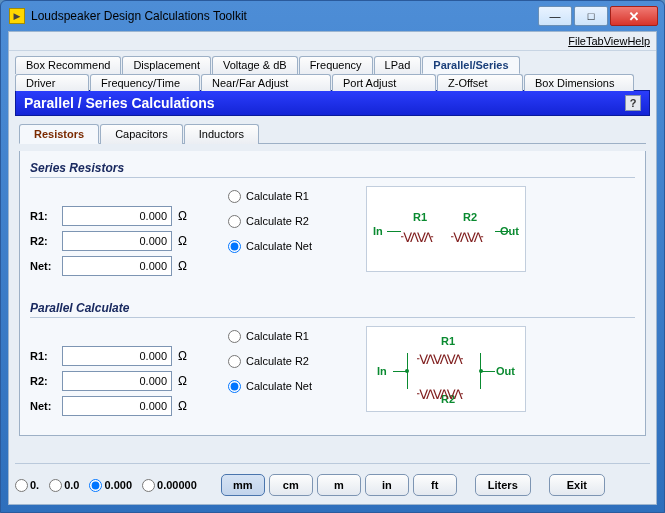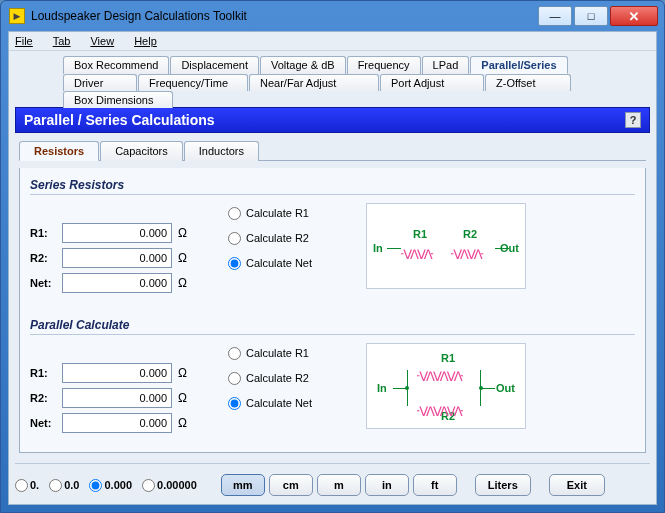--- a/index.html
+++ b/index.html
@@ -60,30 +60,30 @@
   }
   .client {
     position:absolute;
     left:7px; right:7px; top:30px; bottom:7px;
     background: #e8eef5;
     border: 1px solid #9db5cf;
   }
   .menubar {
     padding: 3px 6px;
     border-bottom: 1px solid #c7d4e3;
-    display:flex; gap:20px;
+    display:flex; gap:0;justify-content:flex-end;
   }
   .menubar span { text-decoration: underline; text-decoration-color: rgba(0,0,0,0.35); text-underline-offset:1px; }
   .menubar span::first-letter { }
   .menuitem { cursor:default; }
   .menuitem u { text-decoration: underline; }
   .tool-tabs {
     padding: 4px 6px 0 6px;
   }
-  .tabrow { display:flex; flex-wrap:wrap;margin-left:48px; }
+  .tabrow { display:flex; flex-wrap:wrap; }
   .tab {
     background: linear-gradient(to bottom,#fdfdfd,#ebeef3);
     border: 1px solid #9db0c6;
     border-bottom: none;
     border-radius: 3px 3px 0 0;
     padding: 2px 10px;
     margin-right: 1px;
     font-size: 11px;
     position:relative;
     top:1px;
@@ -177,21 +177,21 @@
   .calcrow input[type=radio] { margin-right:5px; }
   .diagram {
     width:160px; height:86px;
     border:1px solid #c2cedd;
     background:#fff;
     position:relative;
   }
   .wire { position:absolute; background:#0a8a30; height:1px; }
   .node { position:absolute; width:4px;height:4px;background:#0a8a30;border-radius:50%; }
   .lbl { position:absolute; color:#0a8a30; font-size:11px; font-weight:bold; }
-  .zz { position:absolute; color:#ec4899; font-family:monospace; letter-spacing:-2px; font-size:13px;}
+  .zz { position:absolute; color:#7f1d1d; font-family:monospace; letter-spacing:-2px; font-size:13px;}
   
   .bottom-bar {
     position:absolute;
     left:6px; right:6px; bottom:8px;
     border-top:1px solid #bac9db;
     padding-top:10px;
     display:flex;
     align-items:center;
     gap:4px;
   }

